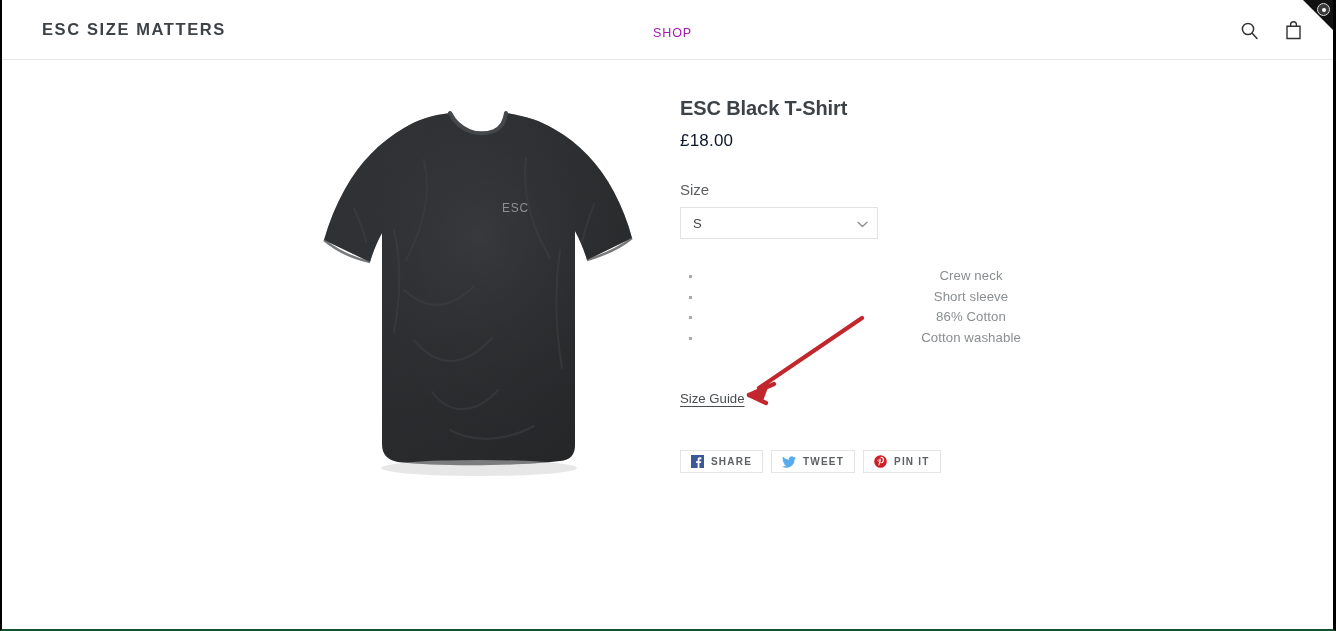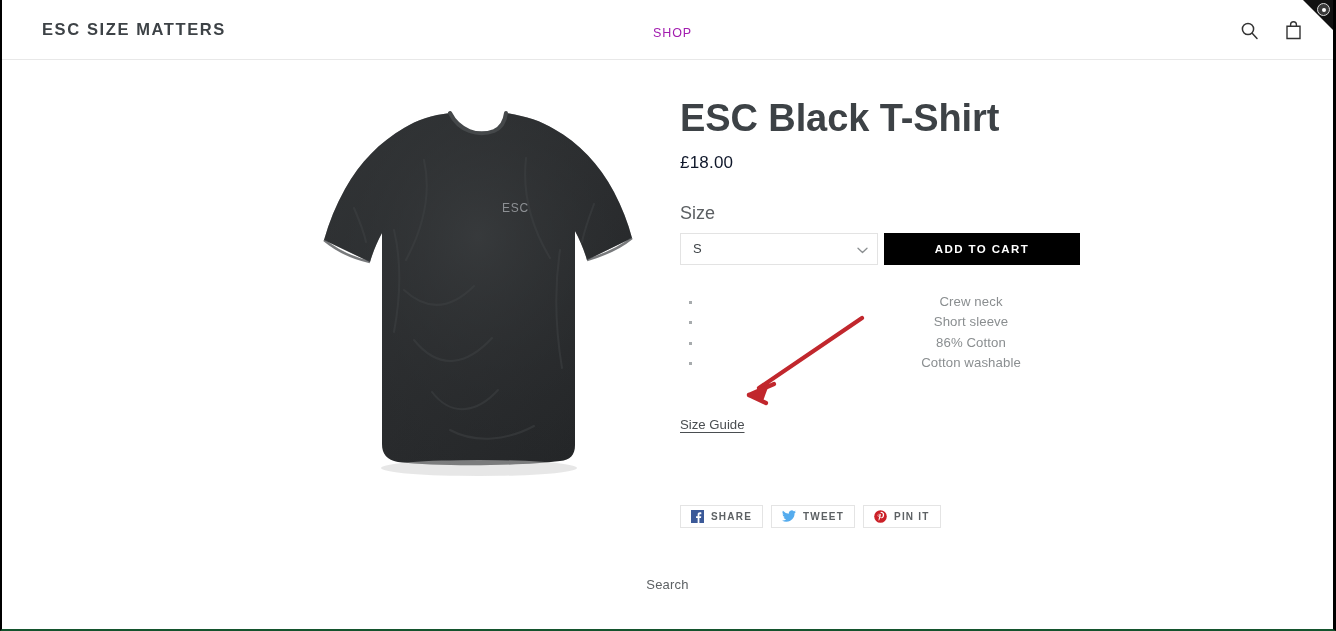--- a/index.html
+++ b/index.html
@@ -127,35 +127,35 @@
 
   
   #product-info {
     position: absolute;
     left: 678px;
     top: 96px;
     width: 560px;
   }
   #product-title {
     margin: 0;
-    font-size: 38px;
+    font-size: 20px;
     font-weight: bold;
     color: #3d4246;
     letter-spacing: -0.1px;
     line-height: 1.2;
   }
   #product-price {
     margin: 11px 0 0 0;
     font-size: 17px;
     color: #0f172a;
     letter-spacing: 0.2px;
   }
   #size-label {
     margin-top: 30px;
-    font-size: 18px;
+    font-size: 15px;
     color: #5b5f62;
   }
   #purchase-row {
     margin-top: 9px;
     display: flex;
     align-items: stretch;
     gap: 6px;
   }
   #size-select-wrap {
     position: relative;
@@ -245,21 +245,20 @@
     border: 1px solid #e4e4e4;
     background: #ffffff;
     font-family: "Liberation Sans", sans-serif;
     font-size: 10px;
     font-weight: bold;
     letter-spacing: 1.2px;
     color: #5d6164;
     cursor: pointer;
     white-space: nowrap;
     border-radius: 0;
-    margin-top: 29px;
   }
   .share-btn .glyph { display: inline-flex; align-items: center; }
 
   
   #annotation-arrow {
     position: absolute;
     left: 720px;
     top: 300px;
     width: 170px;
     height: 115px;
@@ -407,21 +406,20 @@
           <option>M</option>
           <option>L</option>
           <option>XL</option>
         </select>
         <span id="size-chevron">
           <svg width="11" height="7" viewBox="0 0 11 7" fill="none" stroke="#8a8e90" stroke-width="1.3">
             <path d="M1 1.3 L5.5 5.5 L10 1.3" stroke-linecap="round" stroke-linejoin="round"></path>
           </svg>
         </span>
       </div>
-      <button id="add-to-cart">ADD TO CART</button>
     </div>
 
     <ul id="feature-list">
       <li>Crew neck</li>
       <li>Short sleeve</li>
       <li>86% Cotton</li>
       <li>Cotton washable</li>
     </ul>
 
     <a id="size-guide-link">Size Guide</a>
@@ -458,17 +456,14 @@
     </div>
   </section>
 
   <svg id="annotation-arrow" viewBox="0 0 170 115">
     <line x1="140" y1="18" x2="37" y2="88" stroke="#c1272d" stroke-width="4.2" stroke-linecap="round"></line>
     <path d="M27 95 L48 82 L41 101 Z" fill="#c1272d"></path>
     <path d="M27 95 L52 84" stroke="#c1272d" stroke-width="4.2" stroke-linecap="round"></path>
     <path d="M27 95 L44 103" stroke="#c1272d" stroke-width="4.2" stroke-linecap="round"></path>
   </svg>
 
-  <footer id="site-footer">
-    <a id="footer-search-link">Search</a>
-  </footer>
 
 </div>
 
 </body></html>

